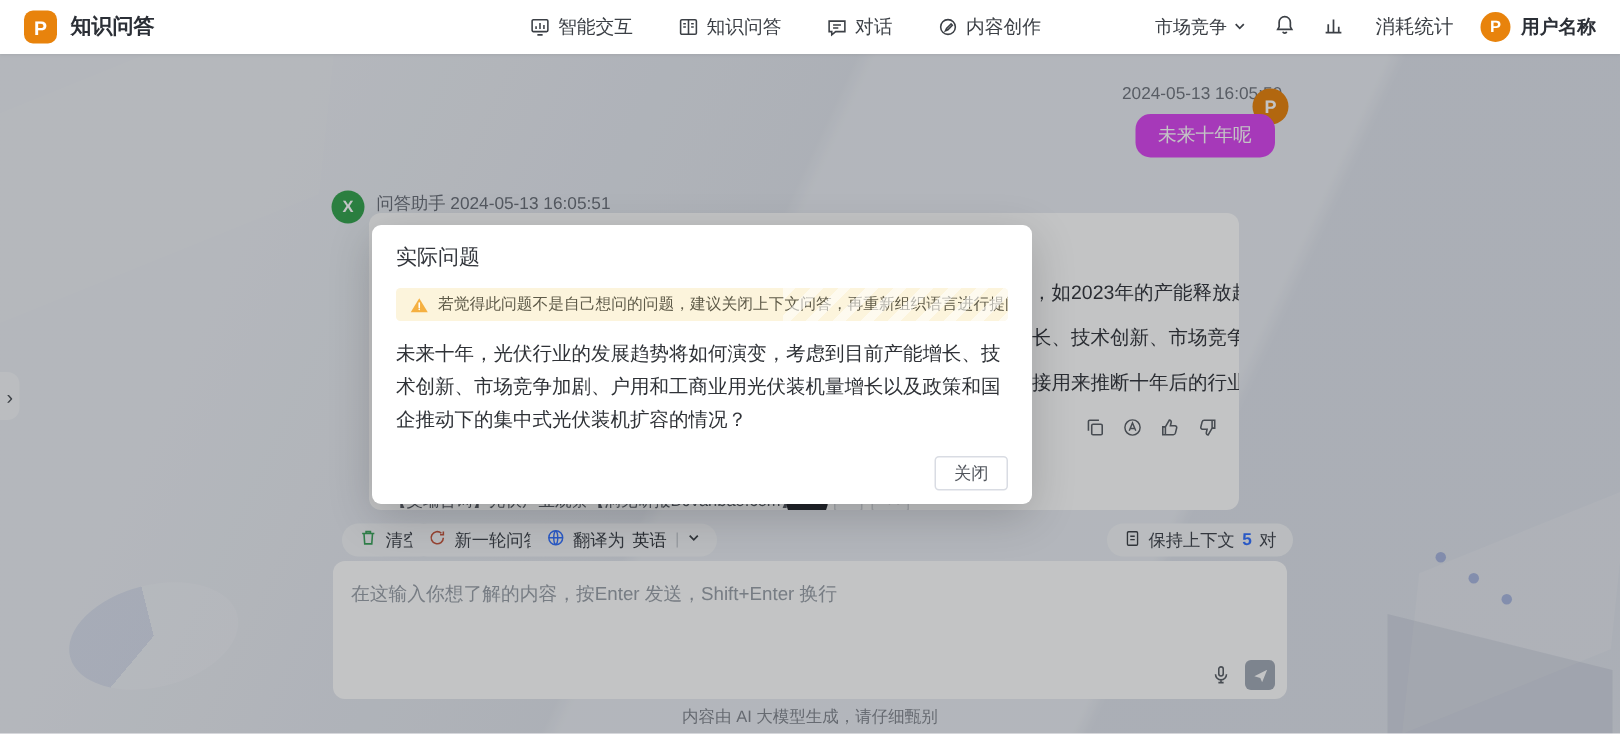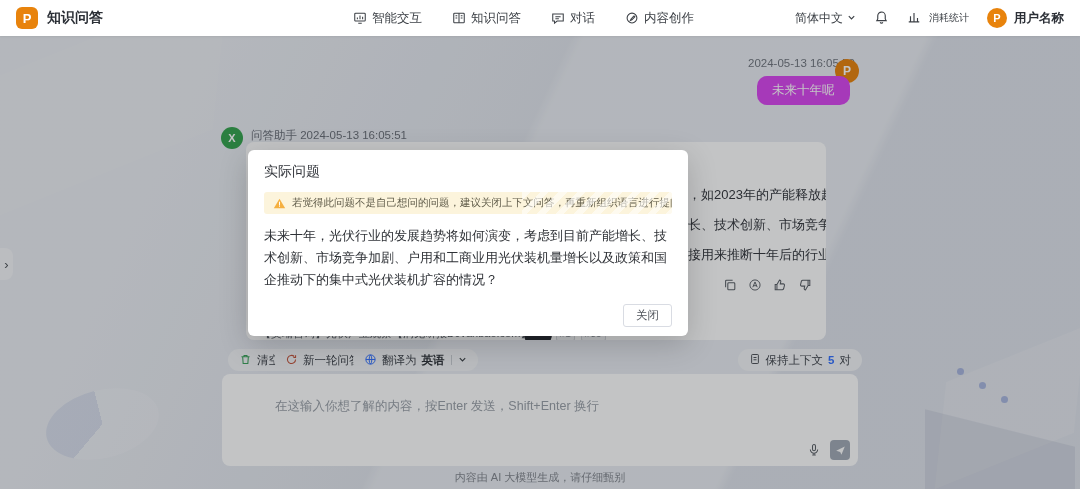--- a/index.html
+++ b/index.html
@@ -31,21 +31,21 @@
       box-shadow:0 1px 2px rgba(0,0,0,.06); }
   .brand { display:flex; align-items:center; gap:9px; cursor:pointer; }
   .brand-logo { width:22px; height:22px; border-radius:6px; background:#e8830c; color:#fff;
       font-weight:bold; font-size:13px; display:flex; align-items:center; justify-content:center; }
   .brand-title { font-size:14px; font-weight:bold; color:#2b2f36; }
   .topnav { display:flex; gap:30px; margin:0 auto 0 250px; }
   .topnav-item { display:flex; align-items:center; gap:5px; font-size:12.5px; color:#3c4046; cursor:pointer; }
   .topnav-item svg { display:block; }
   .top-right { display:flex; align-items:center; gap:18px; margin-left:auto; }
   .lang { display:flex; align-items:center; gap:4px; font-size:12px; color:#3c4046; cursor:pointer; }
-  .iconbtn { display:flex; align-items:center; gap:8px; font-size:10px; color:#3c4046; cursor:pointer;text-align:right; }
+  .iconbtn { display:flex; align-items:center; gap:21px; font-size:13px; color:#3c4046; cursor:pointer;text-align:right; }
   .profile { display:flex; align-items:center; gap:7px; cursor:pointer; }
   .profile-avatar { width:20px; height:20px; border-radius:50%; background:#e8830c; color:#fff;
       font-size:11px; font-weight:bold; display:flex; align-items:center; justify-content:center; }
   .profile-name { font-size:12.5px; font-weight:bold; color:#2b2f36; }
 
   
   .chat { position:absolute; inset:0; z-index:1; }
   .u-time { position:absolute; left:748px; top:57px; font-size:11.5px; color:#70757e; }
   .u-avatar { position:absolute; left:835px; top:59px; width:24px; height:24px; border-radius:50%;
       background:#e8830c; color:#fff; font-size:12px; font-weight:bold;
@@ -66,34 +66,34 @@
   .a-source .src-link { cursor:pointer; }
   .a-tag { font-size:10px; color:#8a8f96; border:1px solid #d4d7dc; border-radius:2px;
       background:#f6f7f8; padding:0 3px; line-height:13px; cursor:pointer; }
   .a-fab { position:absolute; left:278px; top:178px; width:28px; height:28px; border-radius:50%;
       background:#26292f; }
 
   
   .pill { position:absolute; top:349px; height:22px; border-radius:12px; background:#f3f5f7;
       display:flex; align-items:center; gap:5px; padding:0 11px; font-size:11.5px; color:#3f434b;
       cursor:pointer; z-index:1; }
-  .pill b { font-weight:bold; color:#2e3238;text-align:center; }
+  .pill b { font-weight:normal; color:#2e3238;text-align:center; }
   .pill .vdiv { width:1px; height:10px; background:#c9ccd2; margin:0 1px; }
   .pill-clear { left:228px; }
   .pill-new { left:274px; }
   .pill-translate { left:353px; }
   .pill-context { right:218px; }
   .pill-context .cnt { color:#3370ff; font-weight:bold; }
 
   
   .composer { position:absolute; left:222px; top:374px; width:636px; height:92px; background:#fff;
       border-radius:8px; z-index:1; }
   .composer textarea { position:absolute; inset:0; border:none; outline:none; resize:none;
-      background:transparent; padding:24px 12px; font-size:12.5px; color:#1d4ed8;
-      font-family:"Liberation Sans","DejaVu Sans",sans-serif;margin-left:41px; }
+      background:transparent; padding:14px 12px; font-size:12.5px; color:#1d4ed8;
+      font-family:"Liberation Sans","DejaVu Sans",sans-serif; }
   .composer textarea::placeholder { color:#9aa0a8; }
   .composer-tools { position:absolute; right:8px; bottom:6px; display:flex; align-items:center;
       gap:9px; }
   .mic { display:flex; color:#5a5f66; cursor:pointer; }
   .send-btn { width:20px; height:20px; border-radius:4px; background:#a2aab6;
       display:flex; align-items:center; justify-content:center; cursor:pointer; }
 
   .page-footer { position:absolute; left:0; top:470px; width:1080px; text-align:center;
       font-size:11px; color:#83878f; z-index:1; }
 
@@ -173,21 +173,21 @@
             <svg width="14" height="14" viewBox="0 0 16 16" fill="none" stroke="#3c4046" stroke-width="1.2">
               <circle cx="8" cy="8" r="5.6"></circle>
               <path d="M10.3 5.7l-3.4 3.4-.8 1.8 1.8-.8 3.4-3.4z"></path>
             </svg>
           </span>
         <span>内容创作</span>
       </div>
     </div>
     <div class="top-right">
       <div class="lang">
-        <span>简体中文</span>
+        <span>市场竞争</span>
         <span><svg width="9" height="9" viewBox="0 0 10 10" fill="none" stroke="#3c4046" stroke-width="1.3">
               <path d="M2 3.5l3 3 3-3"></path>
             </svg></span>
       </div>
       <div class="iconbtn">
         <span><svg width="15" height="15" viewBox="0 0 16 16" fill="none" stroke="#3c4046" stroke-width="1.2">
               <path d="M8 2.2a4 4 0 0 0-4 4v3.3L3 11.3h10l-1-1.8V6.2a4 4 0 0 0-4-4z"></path>
               <path d="M6.6 13a1.5 1.5 0 0 0 2.8 0"></path>
             </svg></span>
       </div>

